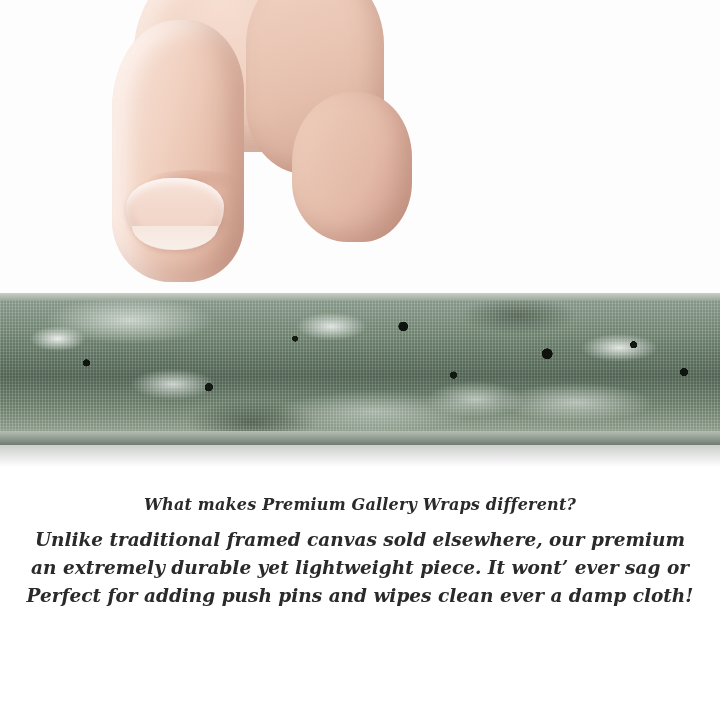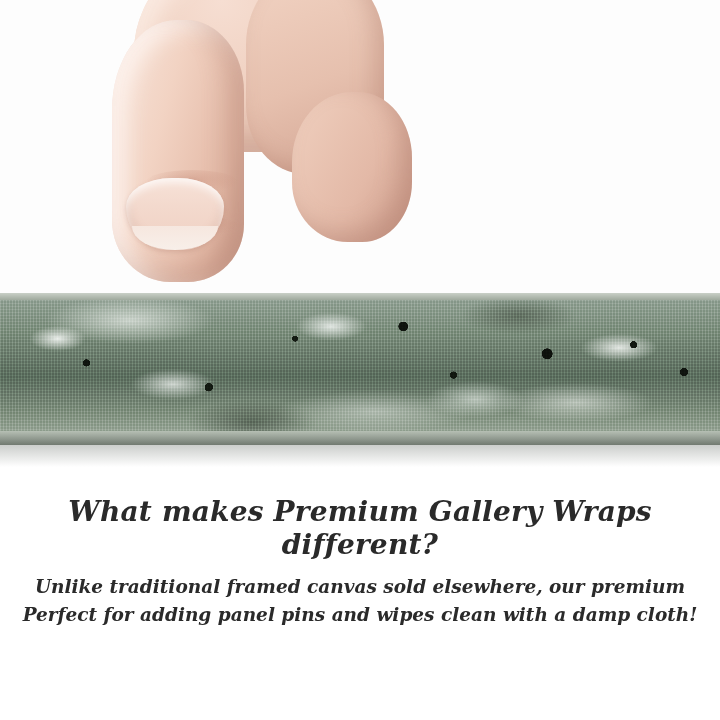--- a/index.html
+++ b/index.html
@@ -187,21 +187,21 @@
     position: absolute;
     left: 0;
     top: 495px;
     width: 720px;
     text-align: center;
     color: #2a2a2a;
     font-family: "DejaVu Serif", serif;
     font-style: italic;
   }
   .caption-heading {
-    font-size: 28px;
+    font-size: 16px;
     font-weight: 700;
     letter-spacing: 0.2px;
     margin-bottom: 12px;
   }
   .caption-body {
     font-size: 18.5px;
     line-height: 28px;
     font-weight: 700;
   }
   .caption-body div {
@@ -232,17 +232,18 @@
     <div class="canvas-weave"></div>
     <div class="canvas-top-edge"></div>
     <div class="canvas-bottom-edge"></div>
   </div>
   <div class="strip-shadow"></div>
 
   <div class="caption">
     <div class="caption-heading">What makes Premium Gallery Wraps different?</div>
     <div class="caption-body">
       <div>Unlike traditional framed canvas sold elsewhere, our premium</div>
-      <div>Perfect for adding panel pins and wipes clean with a damp cloth!</div>
+      <div>an extremely durable yet lightweight piece. It wont’ ever sag or</div>
+      <div>Perfect for adding push pins and wipes clean ever a damp cloth!</div>
     </div>
   </div>
 
 </div>
 
 </body></html>

